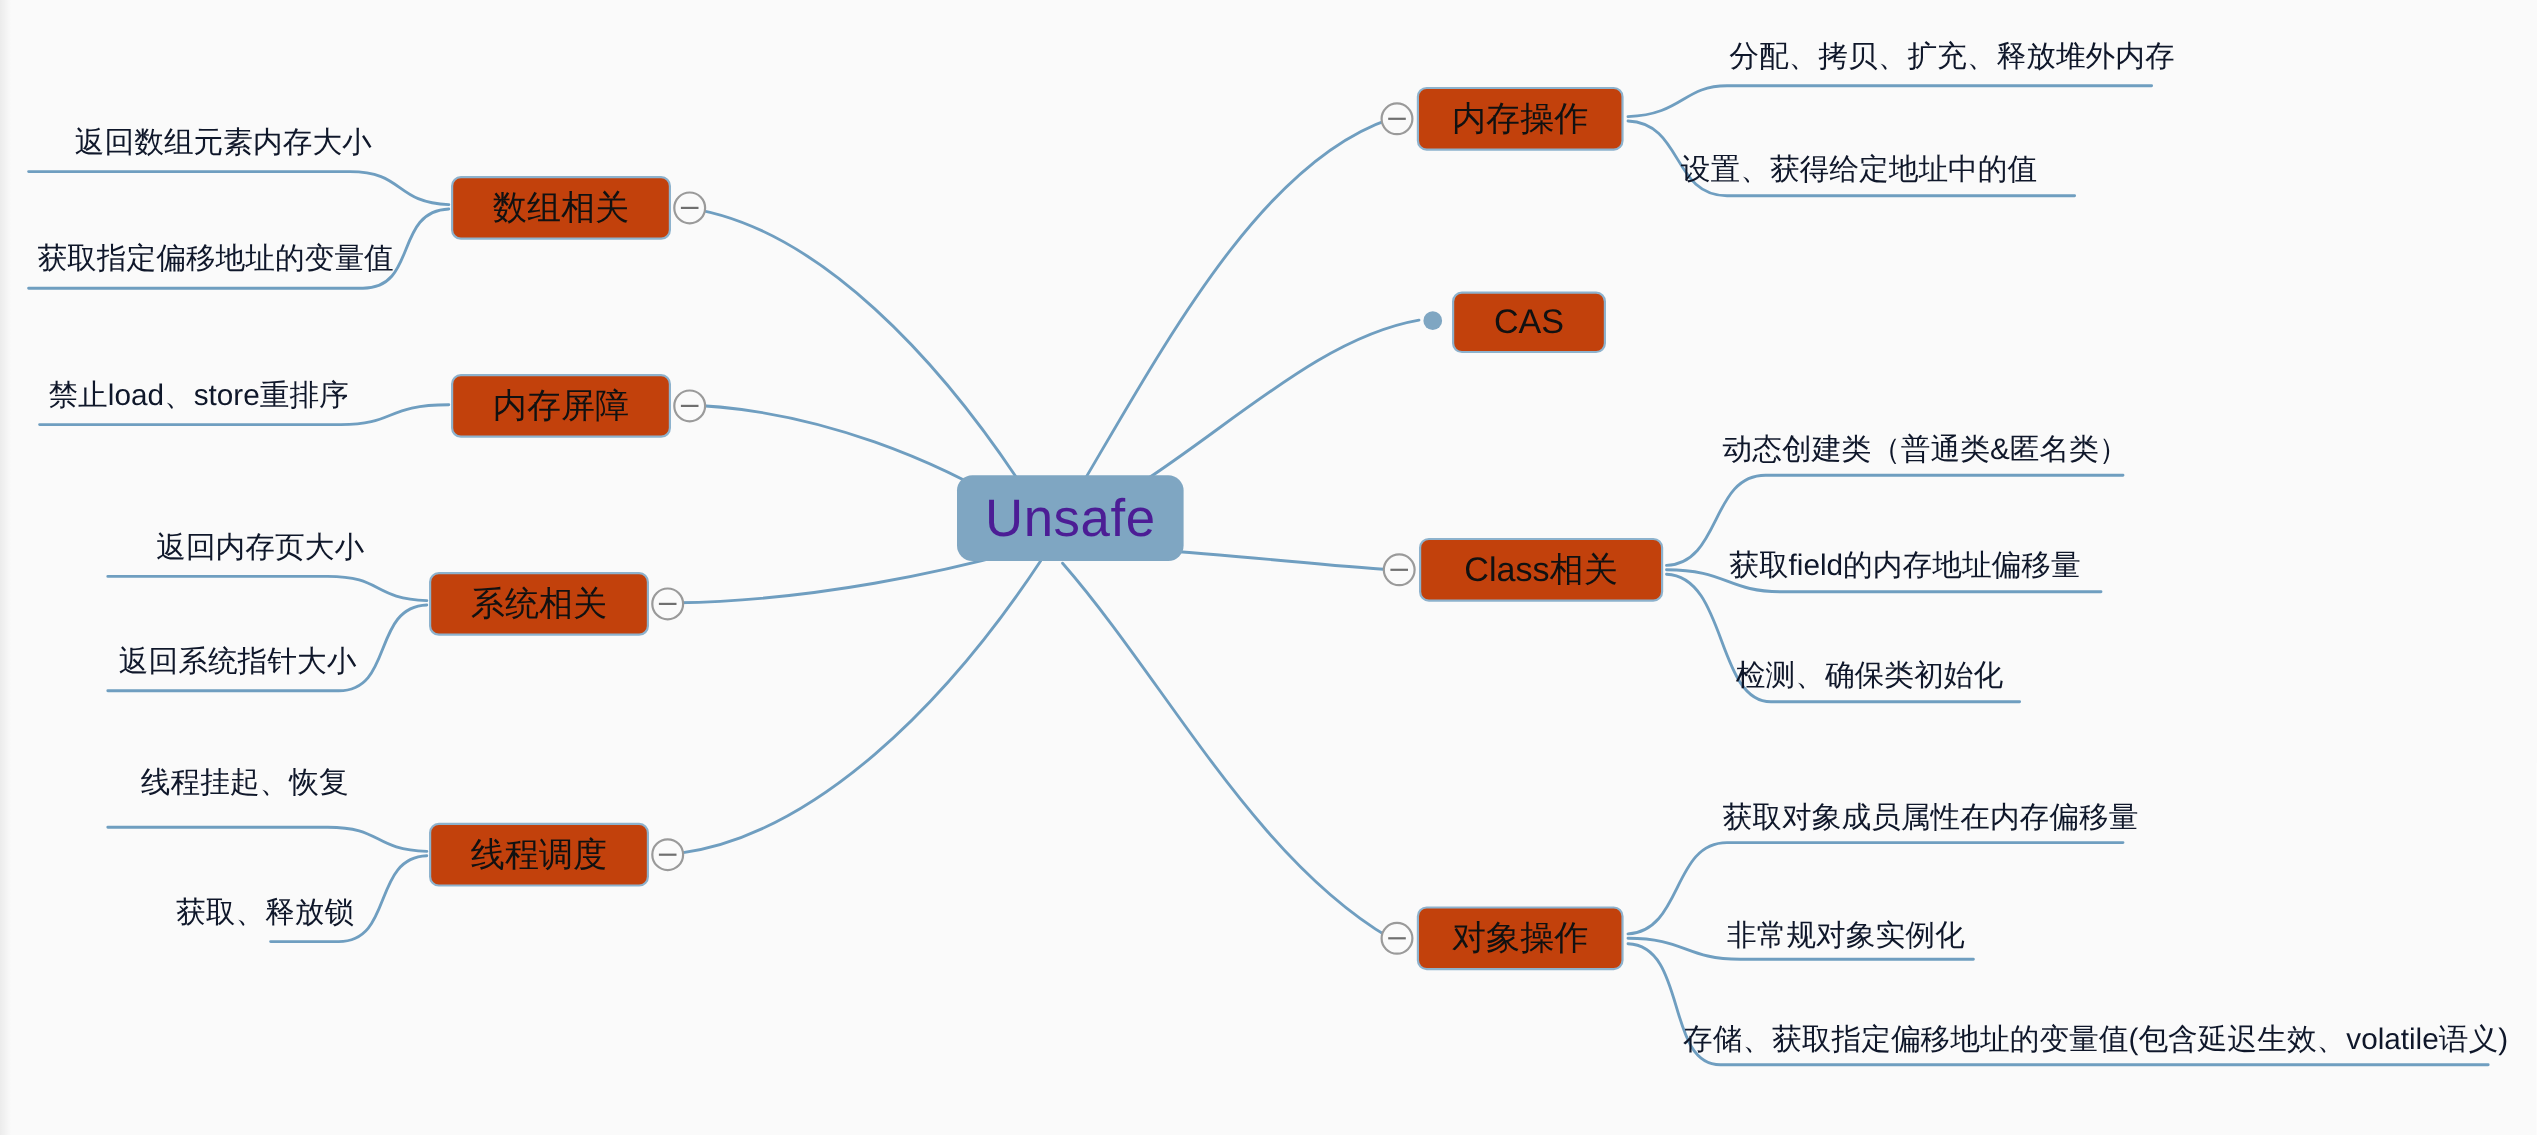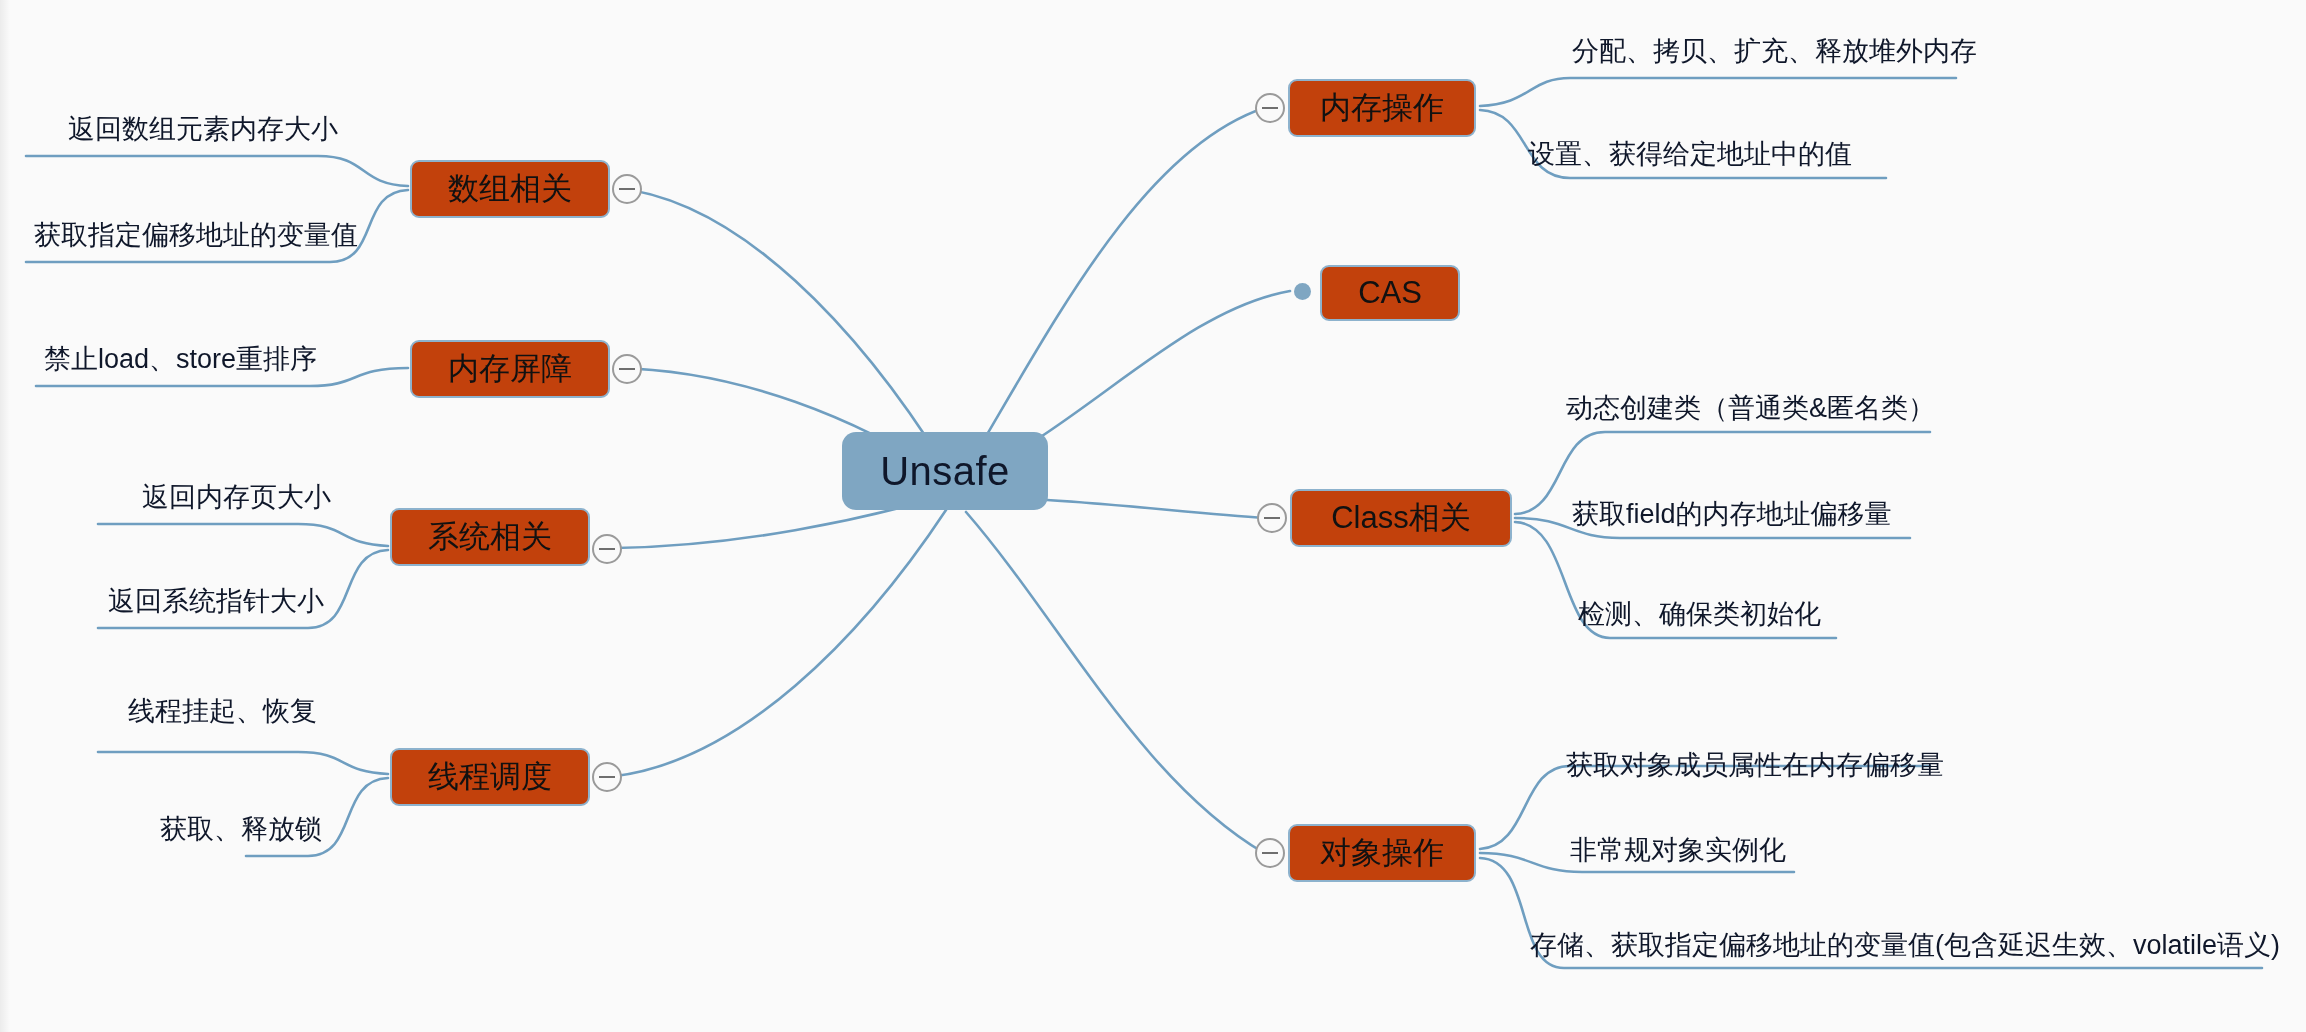--- a/index.html
+++ b/index.html
@@ -33,24 +33,25 @@
   .node {
     position: absolute;
     box-sizing: border-box;
     display: flex;
     align-items: center;
     justify-content: center;
     white-space: nowrap;
   }
   .node-root {
     background: #7fa6c2;
-    color: #0f172a;
+    color: #4c1d95;
     border-radius: 14px;
-    font-size: 40px;
+    font-size: 48px;
     letter-spacing: 0.5px;
+    margin-left: 28px;
   }
   .node-branch {
     background: #c2410c;
     border: 2px solid #8db2cd;
     border-radius: 9px;
     color: #111111;
     font-size: 31px;
   }
   .leaf-label {
     position: absolute;
@@ -158,21 +159,21 @@
     <span>获取field的内存地址偏移量</span>
   </div>
   <div class="leaf-label" style="left:1578px; top:601px;">
     <span>检测、确保类初始化</span>
   </div>
 
   <div class="toggle" style="left:1255px; top:838px;"></div>
   <div class="node node-branch" style="left:1288px; top:824px; width:188px; height:58px;">
     <span>对象操作</span>
   </div>
-  <div class="leaf-label" style="left:1566px; top:752px;">
+  <div class="leaf-label" style="left:1566px; top:730px;">
     <span>获取对象成员属性在内存偏移量</span>
   </div>
   <div class="leaf-label" style="left:1570px; top:837px;">
     <span>非常规对象实例化</span>
   </div>
   <div class="leaf-label" style="left:1530px; top:932px;">
     <span>存储、获取指定偏移地址的变量值(包含延迟生效、volatile语义)</span>
   </div>
 
   <div class="node node-branch" style="left:410px; top:160px; width:200px; height:58px;">
@@ -187,21 +188,21 @@
   </div>
 
   <div class="node node-branch" style="left:410px; top:340px; width:200px; height:58px;">
     <span>内存屏障</span>
   </div>
   <div class="toggle" style="left:612px; top:354px;"></div>
   <div class="leaf-label" style="left:44px; top:346px;">
     <span>禁止load、store重排序</span>
   </div>
 
-  <div class="node node-branch" style="left:390px; top:508px; width:200px; height:58px;">
+  <div class="node node-branch" style="left:390px; top:520px; width:200px; height:58px;">
     <span>系统相关</span>
   </div>
   <div class="toggle" style="left:592px; top:534px;"></div>
   <div class="leaf-label" style="left:142px; top:484px;">
     <span>返回内存页大小</span>
   </div>
   <div class="leaf-label" style="left:108px; top:588px;">
     <span>返回系统指针大小</span>
   </div>
 

